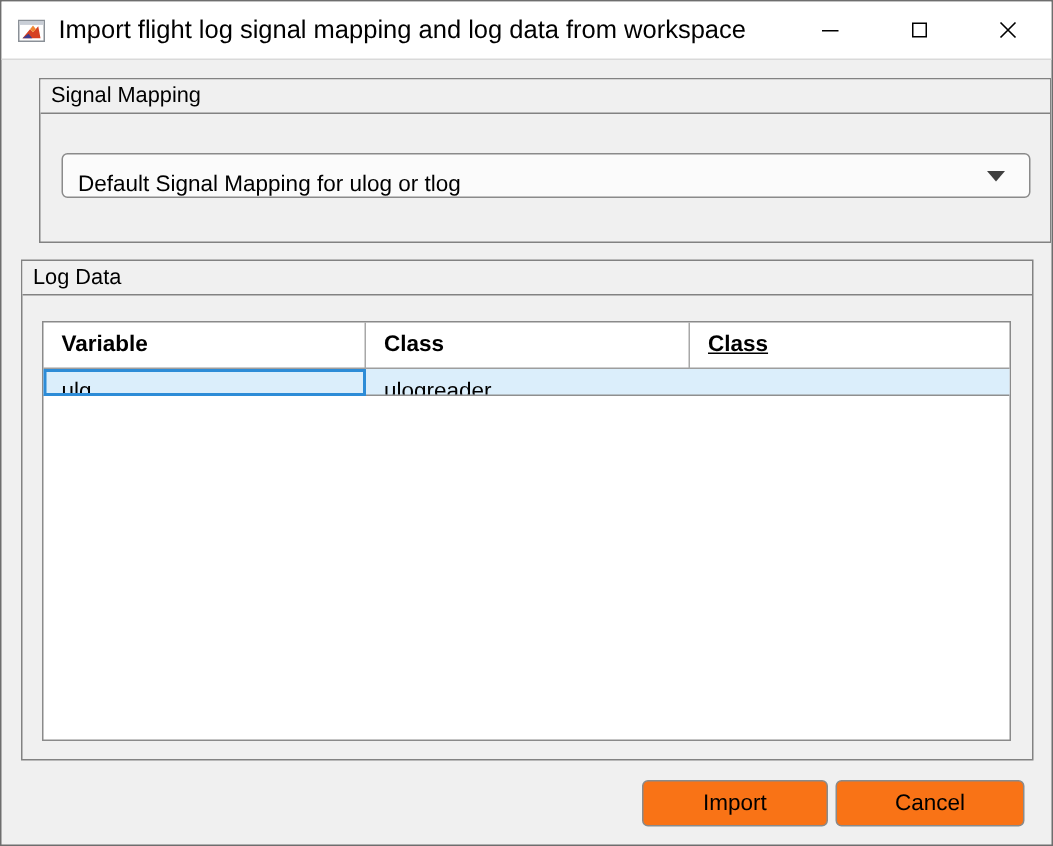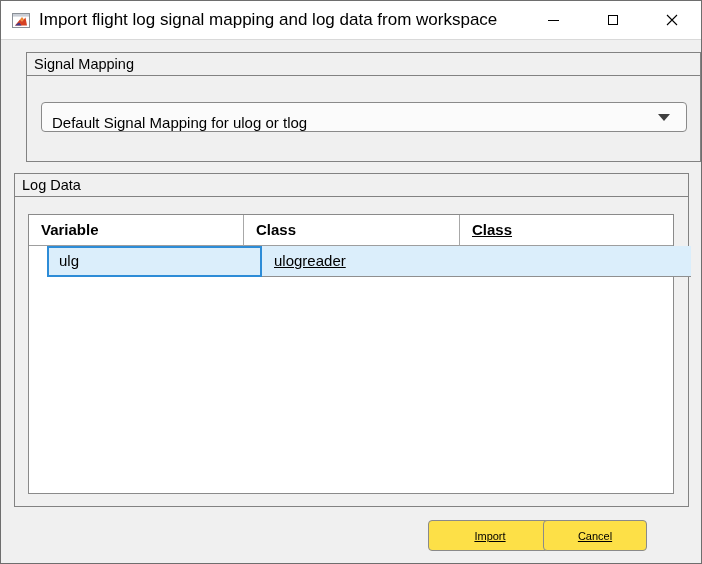--- a/index.html
+++ b/index.html
@@ -81,51 +81,50 @@
   
   .table {
     position: absolute; left: 13px; top: 40px;
     width: 646px; height: 280px;
     background: #ffffff;
     border: 1px solid #8a8a8a;
     font-size: 15px;
   }
   .trow, .thead { display: flex; width: 100%; }
   .thead { height: 31px; }
-  .trow  { height: 31px; margin-left: 18px; }
+  .trow  { height: 18px; }
   .cell {
     height: 100%;
     line-height: 30px;
     padding-left: 12px;
     overflow: hidden; white-space: nowrap;
   }
   .thead .cell { font-weight: bold; border-bottom: 1px solid #9e9e9e; }
   .c0 { width: 215px; border-right: 1px solid #a8a8a8; }
   .c1 { width: 216px; border-right: 1px solid #a8a8a8; }
   .c2 { width: 212px; flex: 1; text-decoration: underline; }
   .trow.selected { background: #dbeefb; }
   .trow.selected .cell { border-bottom: 1px solid #8f8f8f; }
   .cell-selected {
     outline: 2px solid #2d8cd7;
     outline-offset: -2px;
   }
 
   
   .btn {
     position: absolute; top: 519px; height: 31px;
-    background: #fde047;
+    background: #f97316;
     border: 1px solid #8a8a8a;
     border-radius: 4px;
     font-family: "Liberation Sans", "DejaVu Sans", sans-serif;
-    font-size: 11px;
+    font-size: 15px;
     color: #000;
-    text-decoration: underline;
   }
   .btn-import { left: 427px; width: 124px; }
-  .btn-cancel { left: 542px; width: 104px; }
+  .btn-cancel { left: 556px; width: 126px; }
 </style>
 </head>
 <body>
 
 <div class="window">
 
   <div class="titlebar">
     <span class="app-icon">
       <svg width="18" height="15" viewBox="0 0 18 15">
         <rect x="0.5" y="0.5" width="17" height="14" fill="#ffffff" stroke="#8a9097"></rect>

